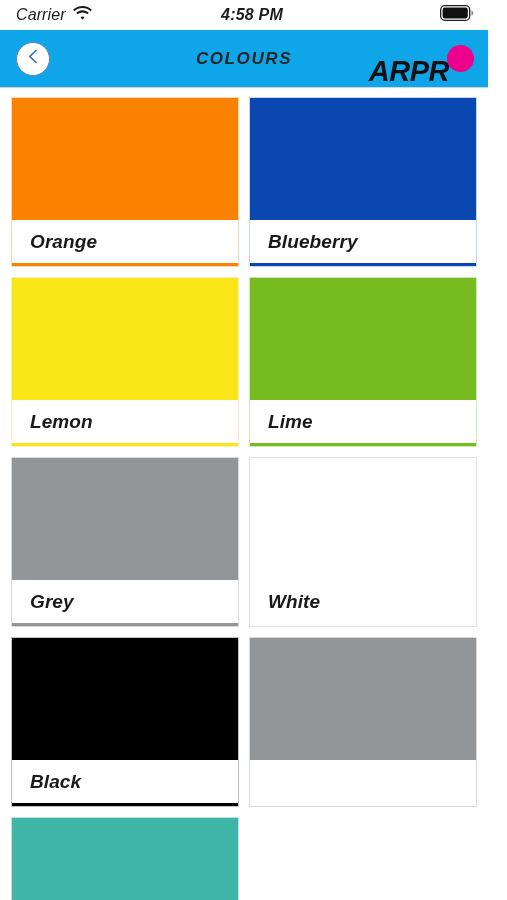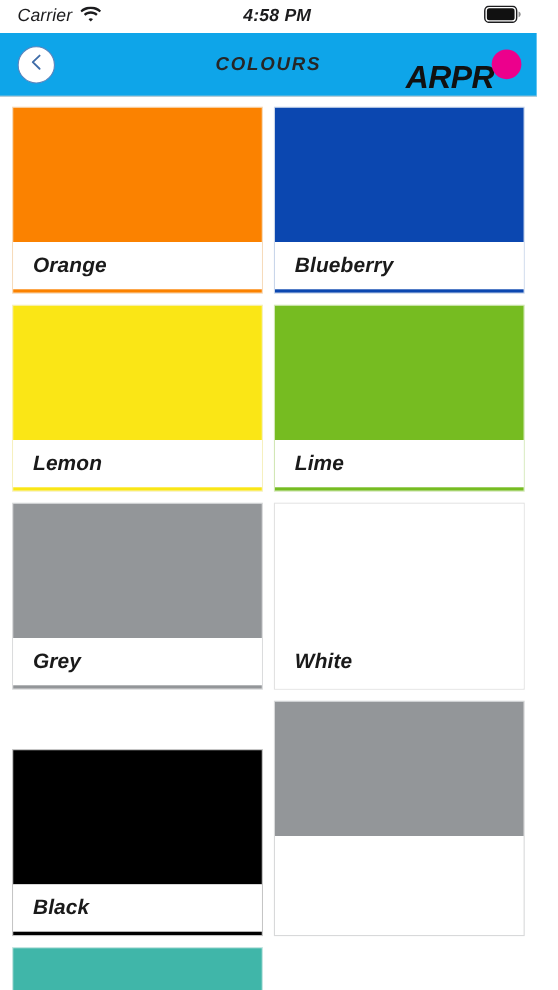--- a/index.html
+++ b/index.html
@@ -237,21 +237,21 @@
         </div>
         <div class="card-underline" style="background: rgb(147, 150, 153);"></div>
       </div>
       <div class="colour-card" style="box-shadow: rgb(226, 226, 226) 0px 0px 0px 1px;">
         <div class="swatch" style="background: rgb(255, 255, 255);"></div>
         <div class="card-label-row">
           <span class="card-label">White</span>
         </div>
         <div class="card-underline" style="background: rgb(255, 255, 255);"></div>
       </div>
-      <div class="colour-card" style="box-shadow: rgb(191, 191, 191) 0px 0px 0px 1px; margin-top: 44px;">
+      <div class="colour-card" style="box-shadow: rgb(191, 191, 191) 0px 0px 0px 1px;">
         <div class="swatch" style="background: rgb(0, 0, 0);"></div>
         <div class="card-label-row">
           <span class="card-label">Black</span>
         </div>
         <div class="card-underline" style="background: rgb(0, 0, 0);"></div>
       </div>
       <div class="colour-card partial" style="box-shadow: rgb(216, 217, 218) 0px 0px 0px 1px;">
         <div class="swatch" style="background: rgb(147, 150, 153);"></div>
       </div>
       <div class="colour-card partial" style="box-shadow: rgb(191, 228, 223) 0px 0px 0px 1px;">

